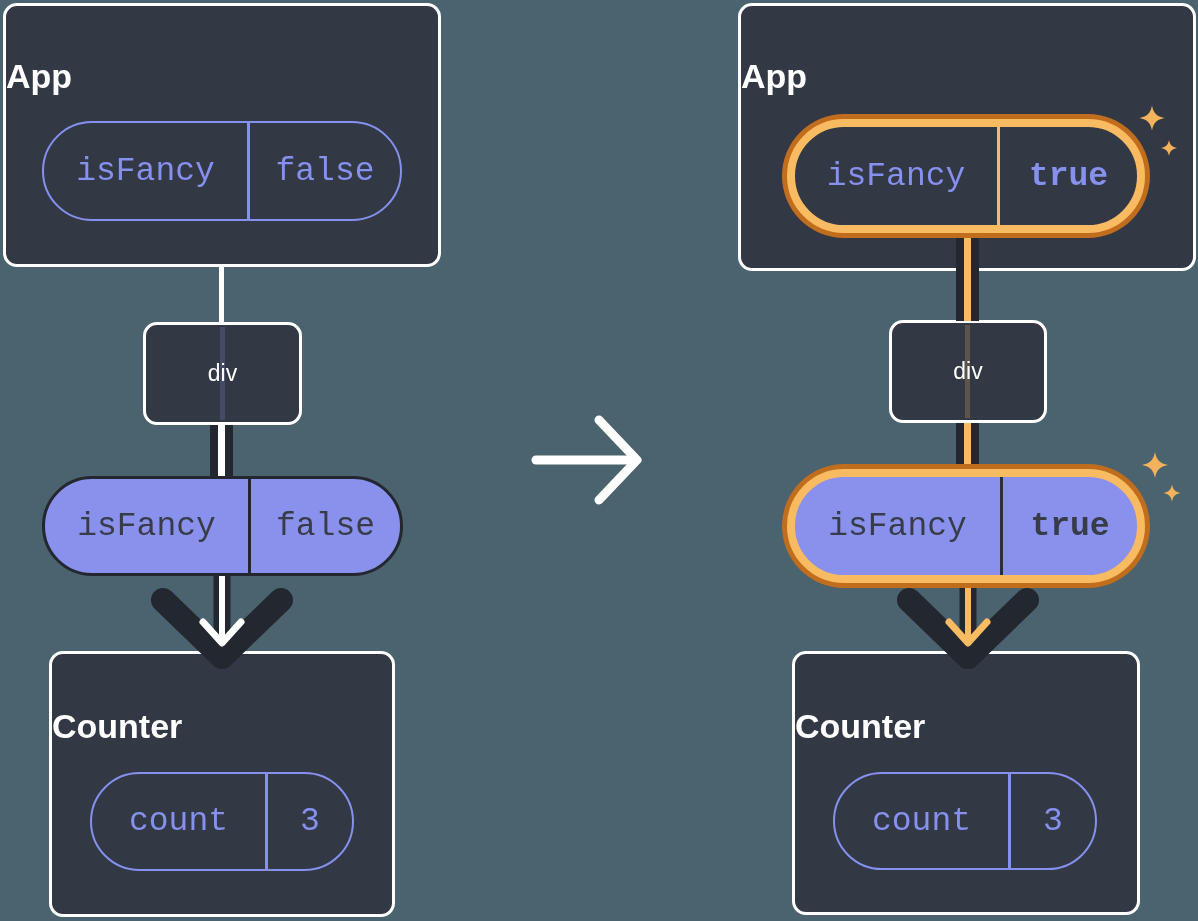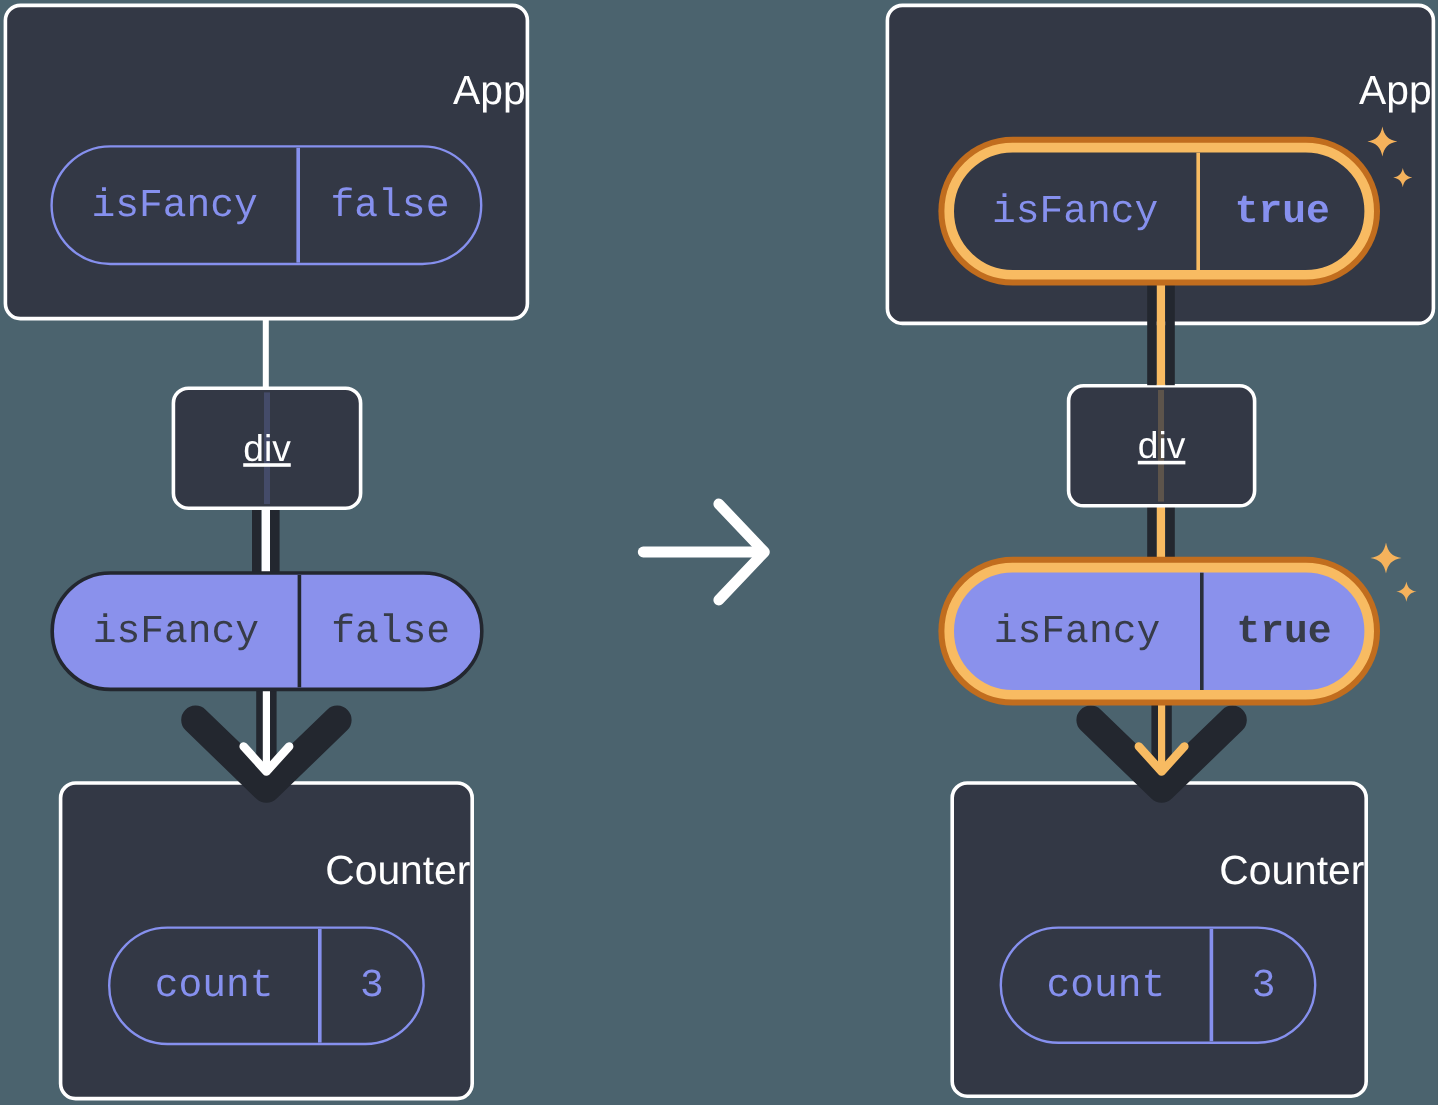--- a/index.html
+++ b/index.html
@@ -7,25 +7,25 @@
     position:relative;width:1198px;height:921px;overflow:hidden;
     background:#4b636e;
     font-family:"Liberation Sans","DejaVu Sans",sans-serif;
   }
   
   .card{
     position:absolute;box-sizing:border-box;
     background:#333845;border:3px solid #ffffff;border-radius:14px;
   }
   .card-title{
-    position:absolute;left:0;right:0;text-align:right;
-    color:#ffffff;font-size:34px;font-weight:400;line-height:40px;
+    position:absolute;left:0;right:0;text-align:left;
+    color:#ffffff;font-size:34px;font-weight:700;line-height:40px;
   }
   .div-card{display:flex;align-items:center;justify-content:center;}
-  .div-label{color:#ffffff;font-size:31px;font-weight:500;position:relative;text-decoration:underline;}
+  .div-label{color:#ffffff;font-size:23px;font-weight:500;position:relative;}
   .prop-trace{position:absolute;top:2px;bottom:2px;width:5px;left:50%;margin-left:-3px;}
   .trace-purple{background:rgba(134,144,238,0.22);}
   .trace-orange{background:rgba(248,187,98,0.22);}
   
   .pill{
     position:absolute;box-sizing:border-box;border-radius:70px;
     display:flex;align-items:stretch;overflow:hidden;font-family:Liberation Mono, monospace;
   }
   .pill .cell{
     display:flex;align-items:center;justify-content:center;

